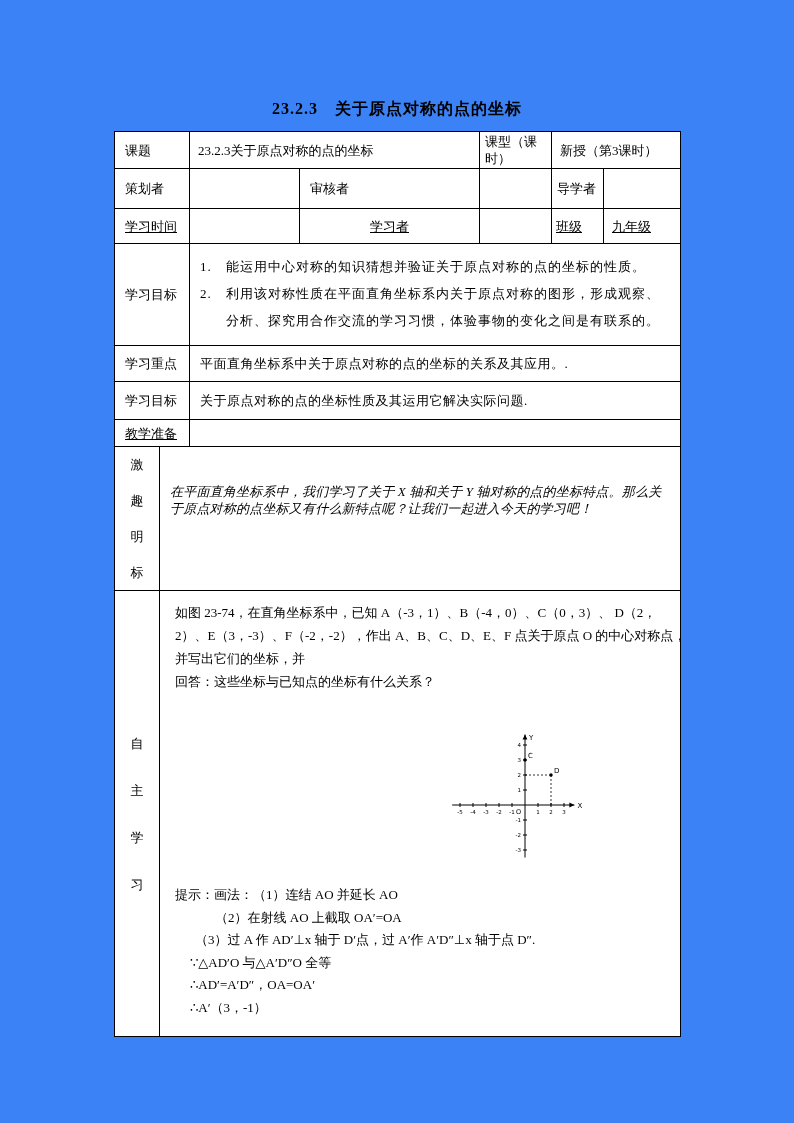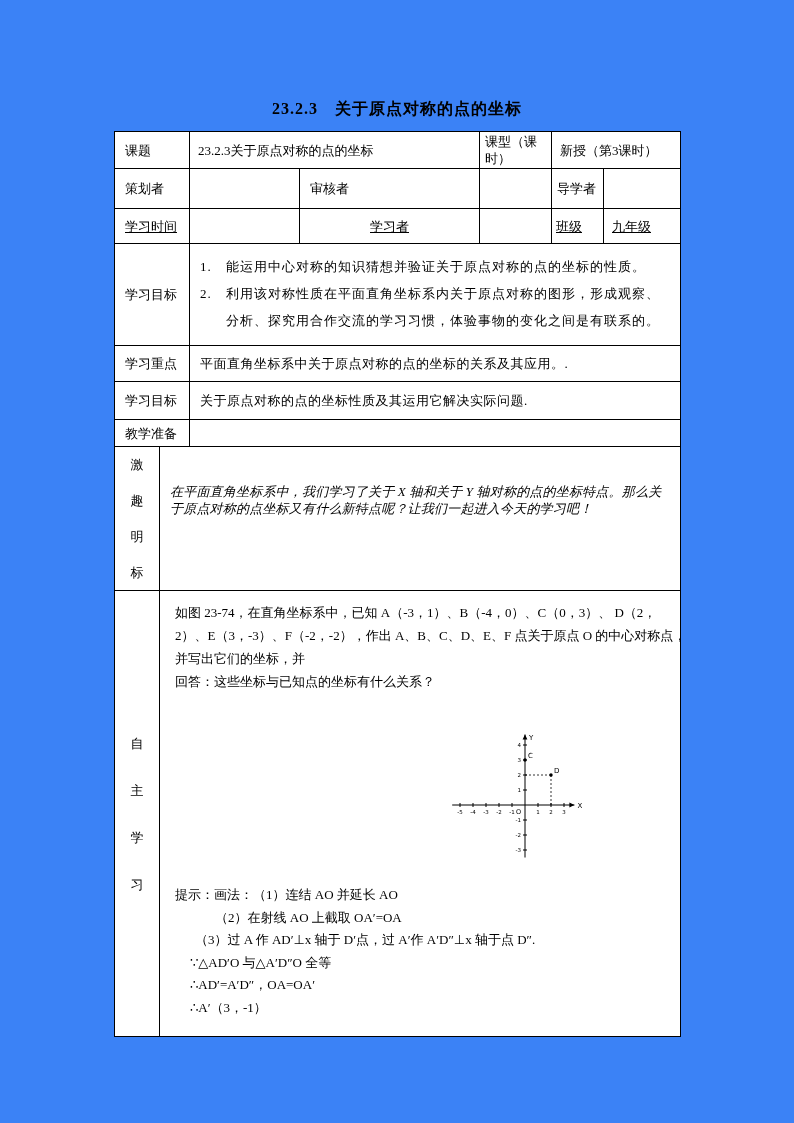--- a/index.html
+++ b/index.html
@@ -15,21 +15,21 @@
   .cell { border-right:1px solid #000; border-bottom:1px solid #000; overflow:hidden;
           font-size:13px; line-height:17px; }
   .row .cell:last-child { border-right:none; }
   .row-last .cell { border-bottom:none; }
 
   .w45{width:45px;} .w75{width:75px;} .w110{width:110px;} .w180{width:180px;}
   .w72{width:72px;} .w52{width:52px;} .w76{width:76px;} .w290{width:290px;}
   .w128{width:128px;} .w490{width:490px;} .w520{width:520px;}
 
   .h37{height:37px;} .h40{height:40px;} .h35{height:35px;text-decoration:underline;} .h102{height:102px;}
-  .h36{height:36px;} .h38{height:38px;} .h27{height:27px;} .h144{height:144px;} .h445{height:445px;}
+  .h36{height:36px;} .h38{height:38px;} .h27{height:27px;text-decoration:underline;} .h144{height:144px;} .h445{height:445px;}
 
   .lab { display:flex; align-items:center; padding:2px 4px 2px 10px; }
   .val { display:flex; align-items:center; padding:2px 4px 2px 8px; }
   .cen { display:flex; align-items:center; justify-content:center; padding:2px; }
   .pad4 { display:flex; align-items:center; padding:2px 3px 2px 4px; }
   .wrapcell { display:flex; align-items:center; padding:2px 3px 2px 5px; }
 
   .vlab { display:flex; flex-direction:column; align-items:center; justify-content:center; }
   .gap19 { gap:19px; } .gap30 { gap:30px; }
 

